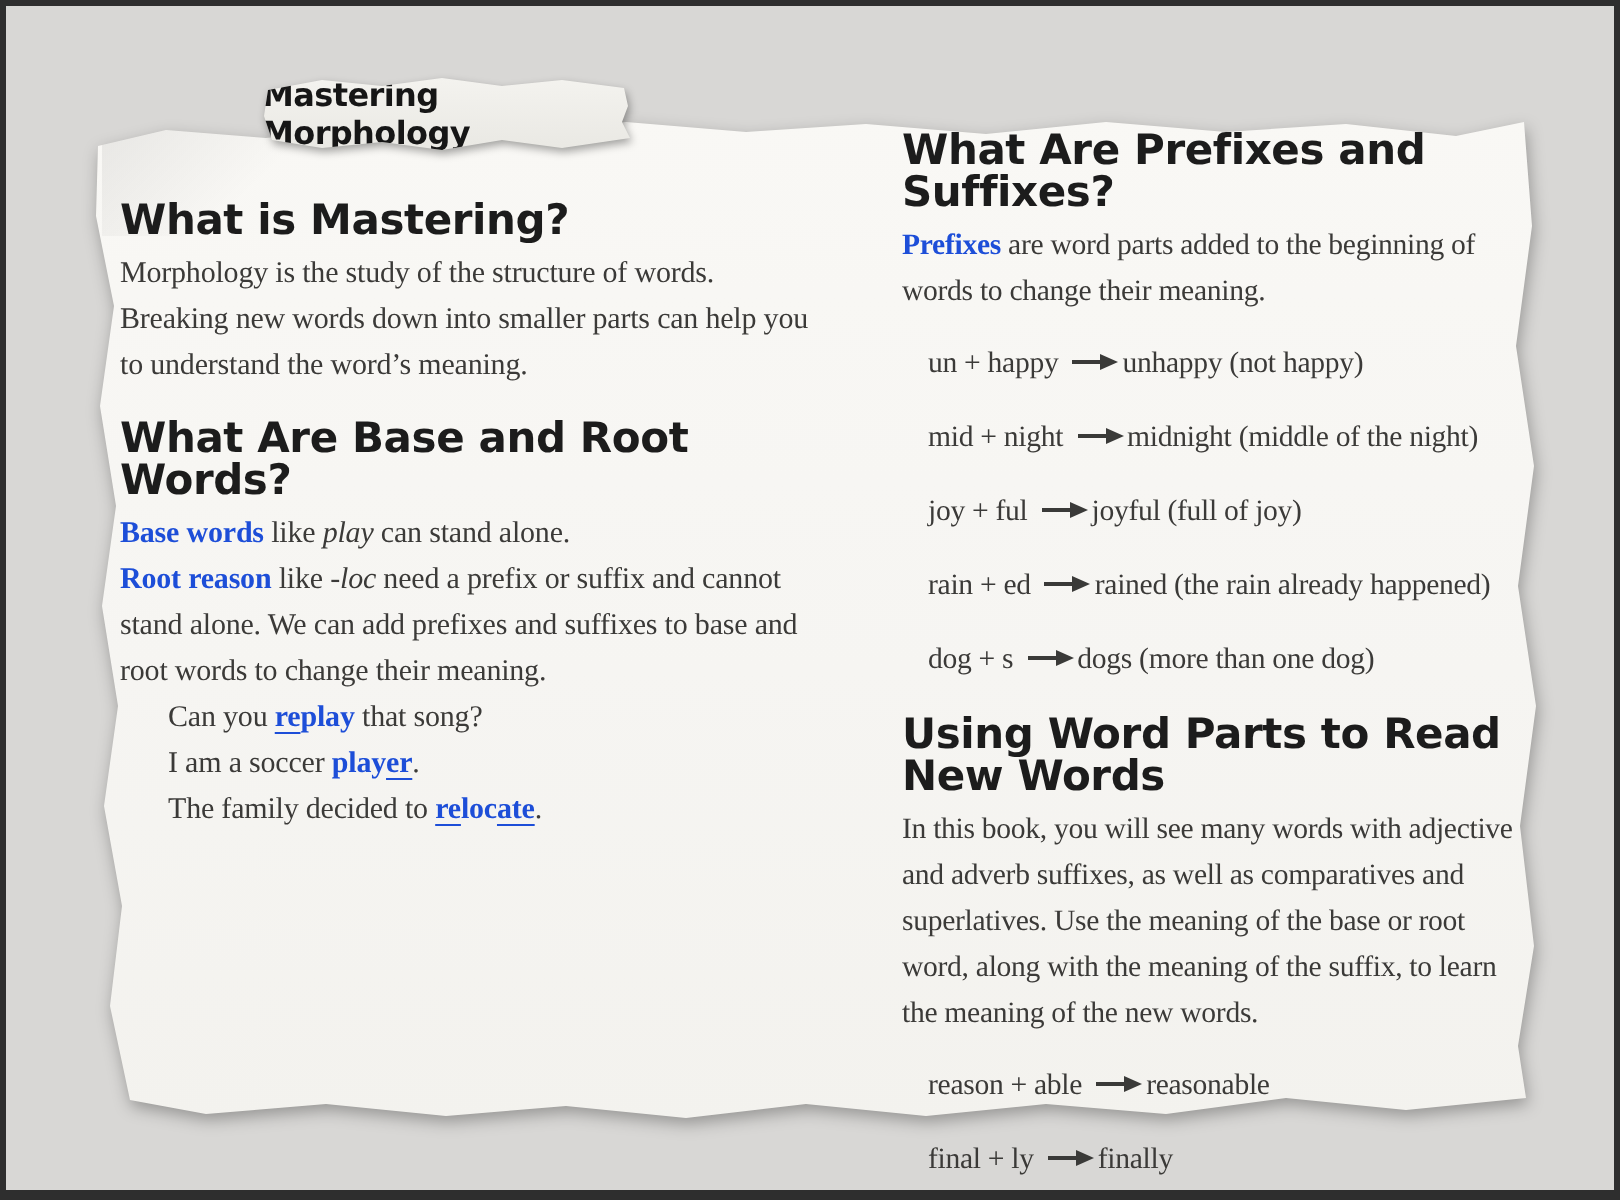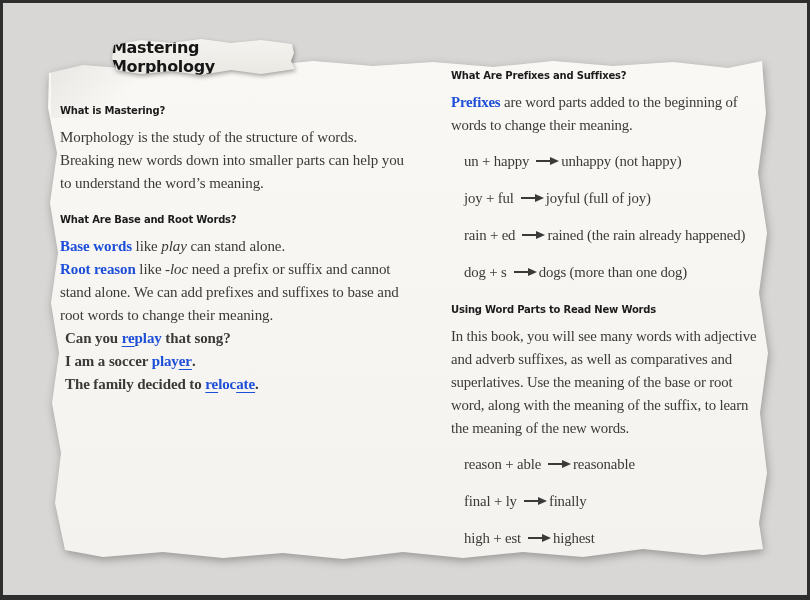--- a/index.html
+++ b/index.html
@@ -24,40 +24,40 @@
            723px 60px, 715px 120px, 724px 180px, 716px 240px, 725px 300px,
            717px 360px, 724px 420px, 716px 470px, 720px 496px,
            660px 502px, 600px 496px, 540px 504px, 480px 499px, 420px 505px,
            360px 499px, 300px 506px, 240px 500px, 180px 505px, 120px 499px,
            60px 504px, 22px 497px,
            12px 450px, 18px 400px, 9px 350px, 16px 300px, 8px 250px,
            15px 200px, 7px 150px, 14px 100px, 5px 55px);}
   .paper::before{content:"";position:absolute;left:8px;top:10px;width:110px;height:55px;
          background:linear-gradient(135deg, rgba(0,0,0,0.07), rgba(0,0,0,0) 65%);}
   
-  .banner-shadow{position:absolute;left:108px;top:35px;width:186px;height:38px;
+  .banner-shadow{position:absolute;left:128px;top:35px;width:186px;height:38px;
                  filter:drop-shadow(1px 2px 2px rgba(0,0,0,0.35));}
   .banner{width:100%;height:100%;display:flex;align-items:center;justify-content:center;
           background:linear-gradient(180deg,#f4f3ef, #e9e8e3);
           clip-path:polygon(3px 7px, 30px 2px, 60px 5px, 90px 1px, 120px 5px,
             150px 2px, 181px 6px, 183px 15px, 180px 23px, 184px 31px,
             150px 36px, 120px 32px, 90px 37px, 60px 33px, 30px 36px, 5px 32px, 1px 20px);}
   .banner span{font-family:"DejaVu Sans", sans-serif;font-weight:bold;
                font-size:16px;letter-spacing:-0.3px;color:#161616;}
   
   .col{position:absolute;color:var(--text);font-size:15px;line-height:23px;
        letter-spacing:-0.1px;}
   .col-left{left:57px;top:97px;width:352px;}
   .col-right{left:448px;top:62px;width:318px;font-size:14.8px;letter-spacing:-0.15px;}
-  h2{font-family:"DejaVu Sans", sans-serif;font-size:10px;font-weight:bold;
+  h2{font-family:"DejaVu Sans", sans-serif;font-size:21px;font-weight:bold;
      color:var(--heading);letter-spacing:-0.2px;margin:14px 0 5px 0;line-height:21px;}
   h2.first{margin-top:0;}
   p{margin:0;}
   p.indent{text-indent:12px;}
-  .example-sentence{margin-left:5px;font-weight:bold;}
+  .example-sentence{margin-left:24px;}
   b{color:#1d4ed8;text-align:right;}
   u{text-decoration:underline;text-decoration-thickness:1.2px;text-underline-offset:2.5px;}
   i{font-style:italic;}
   
   .word-row{margin-left:13px;white-space:nowrap;line-height:23px;margin-top:12px;}
   .col-right .word-row{line-height:25px;}
   .arrow{display:inline-block;vertical-align:middle;width:15px;height:2px;
          background:var(--arrow);position:relative;margin:0 10px 3px 7px;}
   .arrow::after{content:"";position:absolute;right:-8px;top:-3.5px;
          border-left:9px solid var(--arrow);
@@ -92,20 +92,23 @@
     <p class="example-sentence"><span>The family decided to </span><b><u>re</u><span>loc</span><u>ate</u></b><span>.</span></p>
   </div>
 
   <div class="col col-right">
     <h2 class="first">What Are Prefixes and Suffixes?</h2>
     <p><b>Prefixes</b><span> are word parts added to the beginning of words to change their meaning.</span></p>
 
     <div class="word-row">
       <span>un + happy</span><span class="arrow"></span><span>unhappy (not happy)</span>
     </div>
+    <div class="word-row">
+      <span>mid + night</span><span class="arrow"></span><span>midnight (middle of the night)</span>
+    </div>
 
 
     <div class="word-row">
       <span>joy + ful</span><span class="arrow"></span><span>joyful (full of joy)</span>
     </div>
     <div class="word-row">
       <span>rain + ed</span><span class="arrow"></span><span>rained (the rain already happened)</span>
     </div>
     <div class="word-row">
       <span>dog + s</span><span class="arrow"></span><span>dogs (more than one dog)</span>

